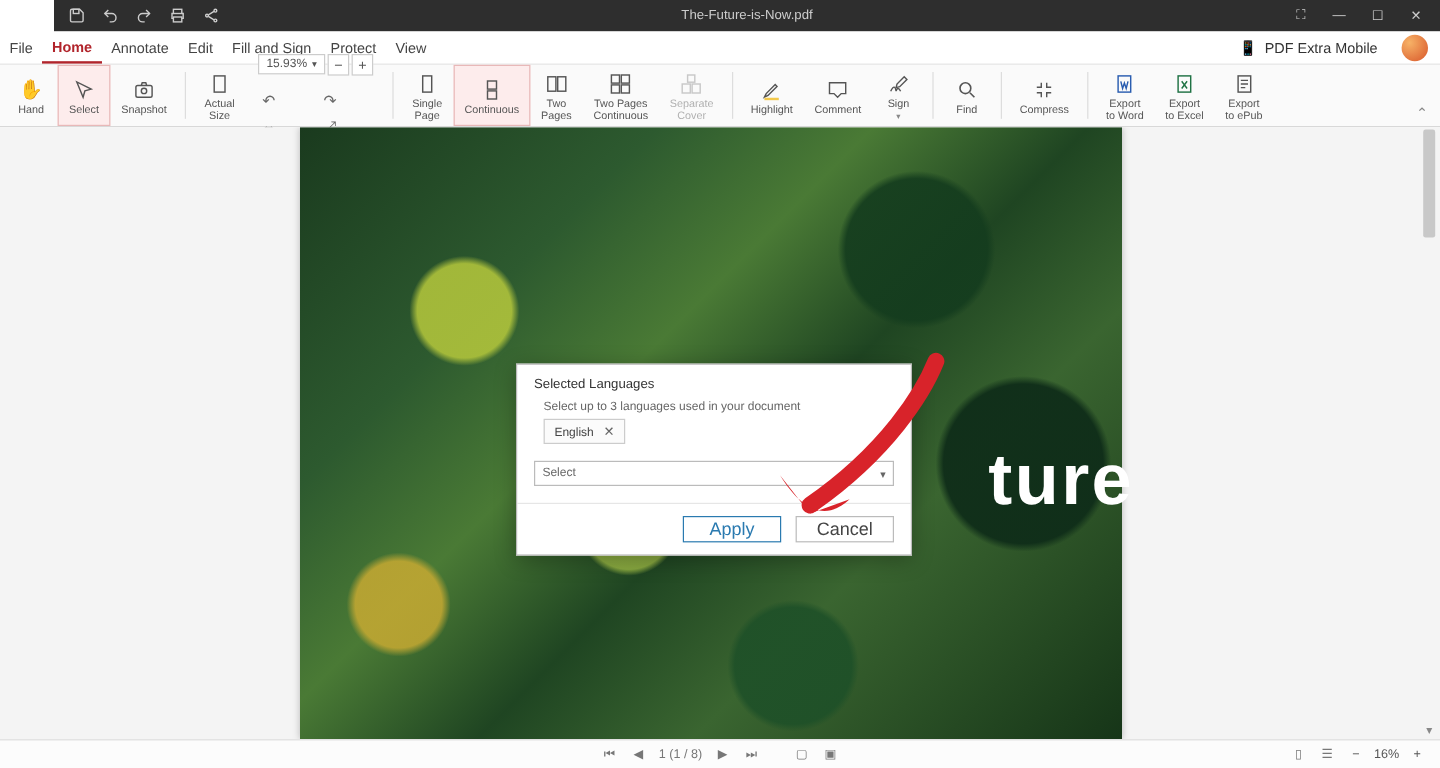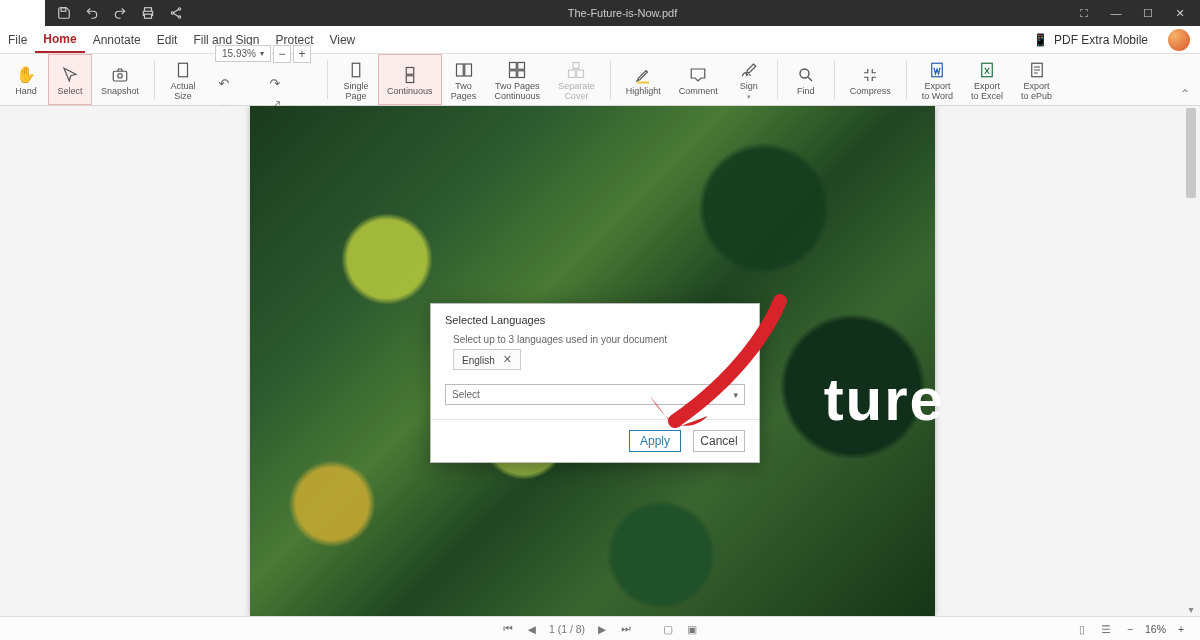--- a/index.html
+++ b/index.html
@@ -61,21 +61,21 @@
   .dlg-title { display:flex; align-items:center; gap:8px; padding:6px 10px; border-bottom:1px solid #e6e6e6; font-size:11.5px; }
   .dlg-logo { width:16px; height:16px; background:#c1272d; border-radius:2px; position:relative;}
   .dlg-logo::after{content:""; position:absolute; inset:3px; background:#fff; clip-path:polygon(20% 0,100% 0,100% 80%,80% 100%,0 100%,0 20%);}
   .dlg-body { padding:10px 14px 6px; }
   .dlg-sec { font-size:11px; margin-bottom:8px; color:#333;}
   .dlg-hint { font-size:10px; color:#666; margin:6px 0 4px 8px;}
   .lang-chip { display:inline-flex; align-items:flex-end; gap:8px; border:1px solid #ccc; padding:3px 8px; font-size:10px; margin:0 16px 10px 8px; background:#fbfbfb;}
   .lang-chip .x { font-size:11px; color:#666; cursor:default;}
   .dlg-sel { border:1px solid #bbb; padding:4px 6px; margin:4px 0 8px; display:flex; justify-content:space-between; align-items:center; font-size:10px; color:#666; background:#fff;}
   .dlg-foot { border-top:1px solid #e6e6e6; padding:10px 14px; display:flex; justify-content:flex-end; gap:12px;}
-  .dlg-btn { width:52px; height:22px; border:1px solid #bbb; background:#fff; font-size:12px; display:flex; align-items:center; justify-content:center;}
+  .dlg-btn { width:82px; height:22px; border:1px solid #bbb; background:#fff; font-size:15px; display:flex; align-items:center; justify-content:center;}
   .dlg-btn.primary { border:1px solid #2a7ab0; color:#2a7ab0; }
 
   
   .arrow-svg { position:absolute; left:620px; top:180px; width:180px; height:180px; pointer-events:none; }
 
   
   .status { position:absolute; bottom:0; left:0; right:0; height:24px; background:#fcfcfc; border-top:1px solid #ddd; display:flex; align-items:center; font-size:10.5px; color:#555;}
   .status .nav { position:absolute; left:50%; transform:translateX(-50%); display:flex; align-items:center; gap:10px;}
   .status .nav span { display:flex; align-items:center; justify-content:center; width:14px; color:#777;}
   .status .right { margin-left:auto; display:flex; align-items:center; gap:10px; padding-right:12px;}

